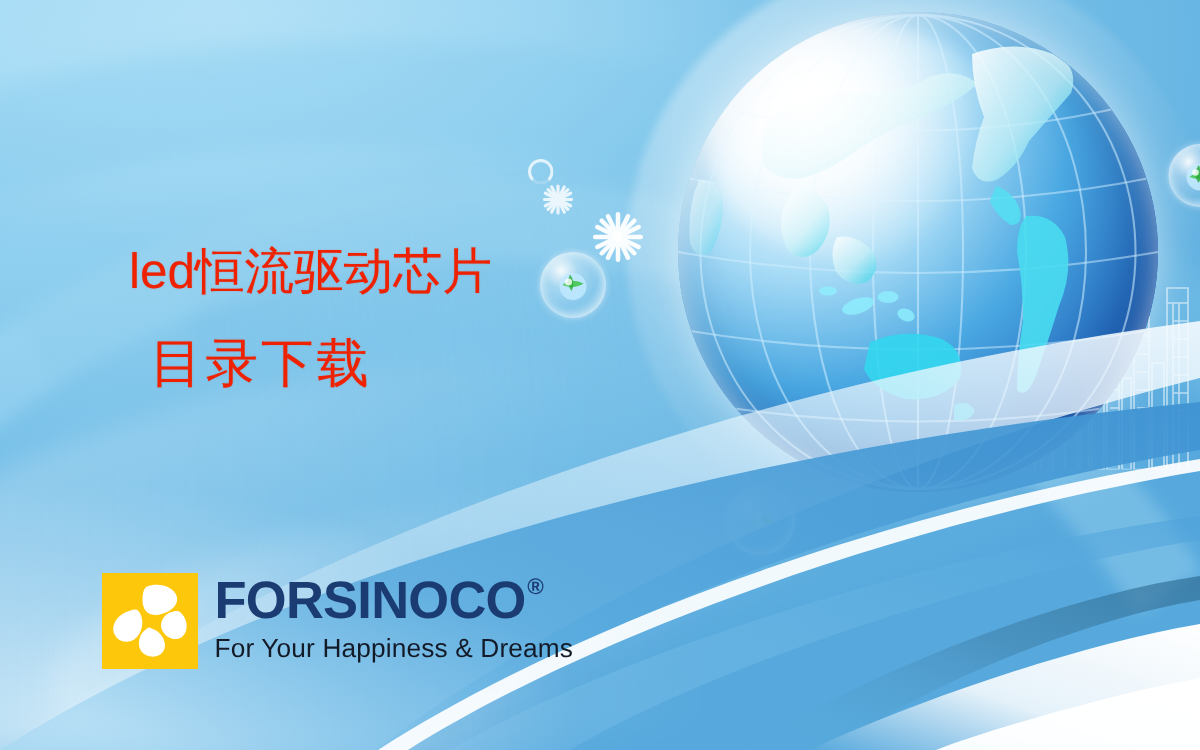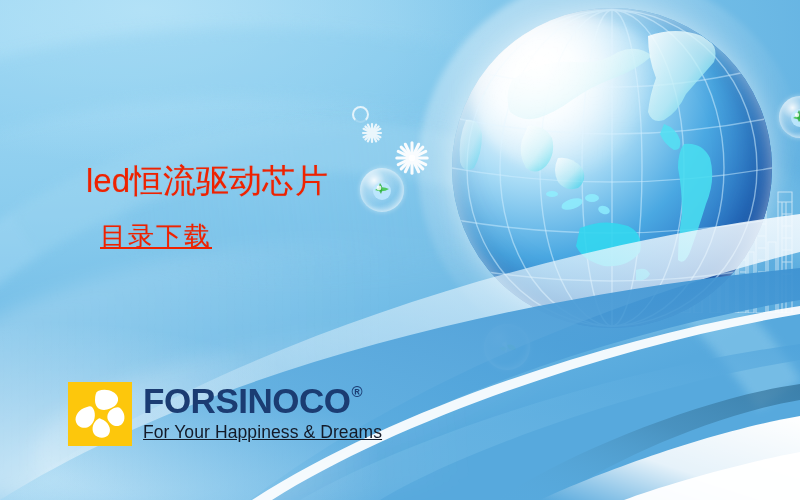--- a/index.html
+++ b/index.html
@@ -215,26 +215,25 @@
     font-family: "Liberation Serif", "DejaVu Serif", serif;
     font-size: 33px;
     letter-spacing: 0px;
     white-space: nowrap;
   }
   .headline .line1 .latin {
     font-family: "Liberation Sans", "DejaVu Sans", sans-serif;
   }
   .headline .line2 {
     font-family: "Liberation Serif", "DejaVu Serif", serif;
-    font-size: 26px;
+    font-size: 35px;
     margin-top: 26px;
     margin-left: 14px;
     letter-spacing: 2px;
     white-space: nowrap;
-    text-decoration: underline;
   }
 
   
   .logo {
     position: absolute;
     left: 68px;
     top: 382px;
     display: flex;
     align-items: flex-start;
   }
@@ -265,21 +264,20 @@
     margin-top: 1px;
     margin-left: 1px;
     font-weight: bold;
   }
   .logo-tag {
     color: #131a28;
     font-size: 17.5px;
     margin-top: 4px;
     letter-spacing: 0.1px;
     font-family: "Liberation Sans", sans-serif;
-    text-decoration: underline;
   }
 </style>
 </head>
 <body>
 
 <div id="stage">
 
   <div class="bg-base"></div>
   <div class="bg-soft-top"></div>
 

